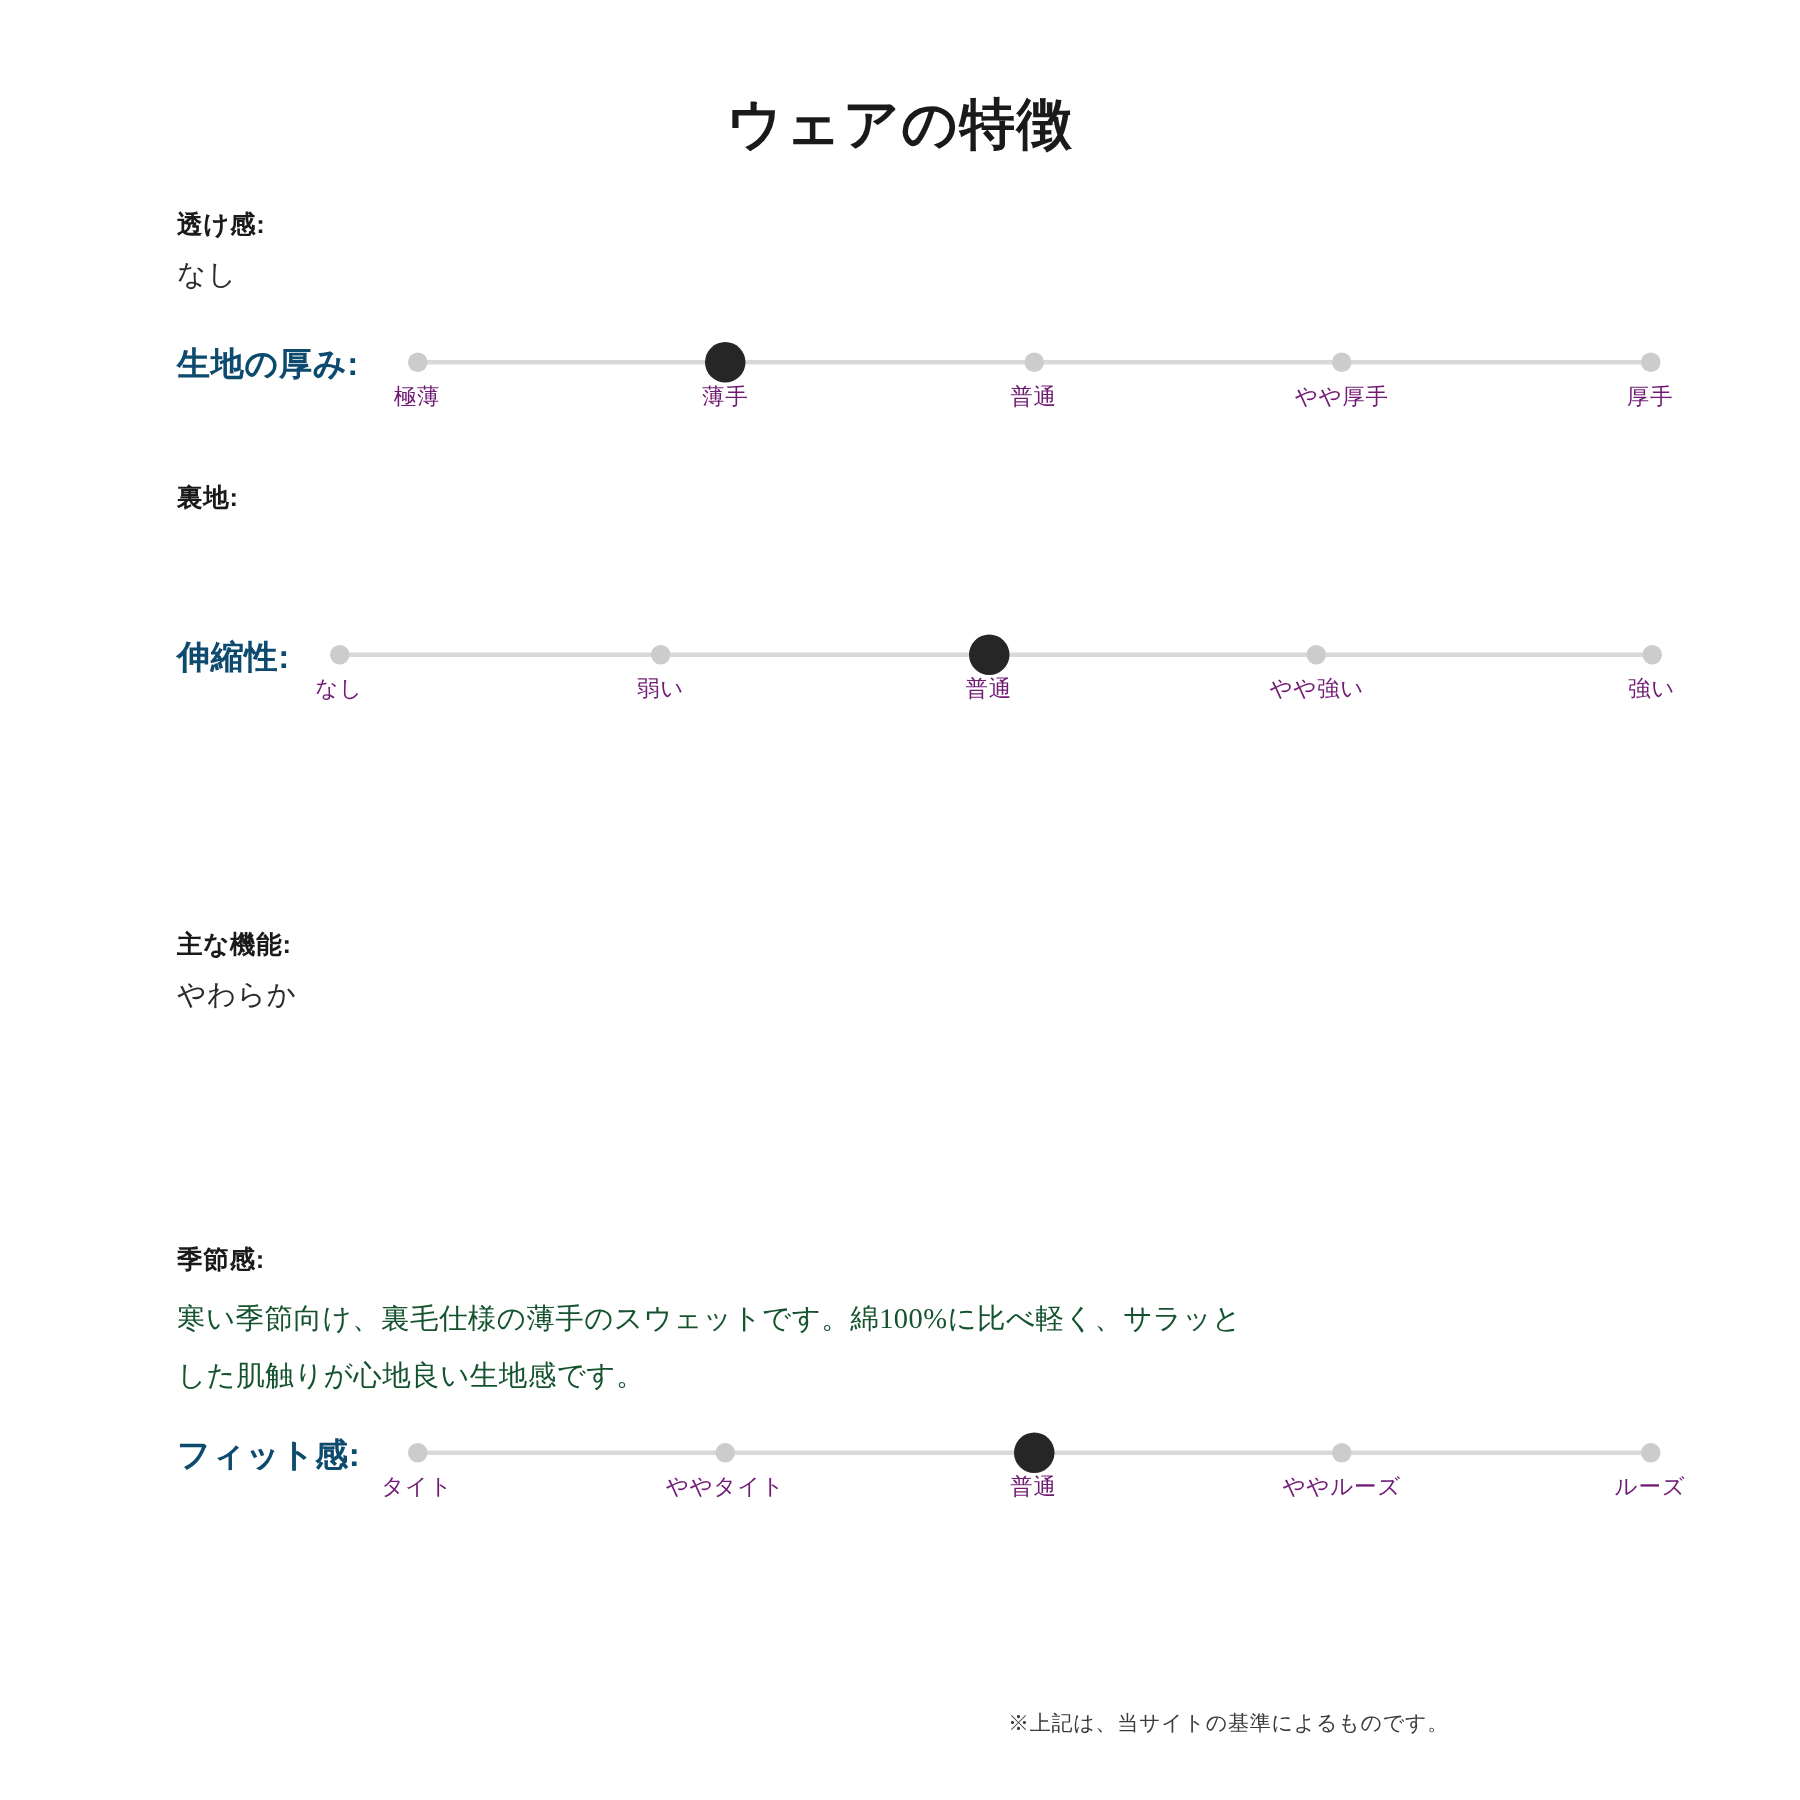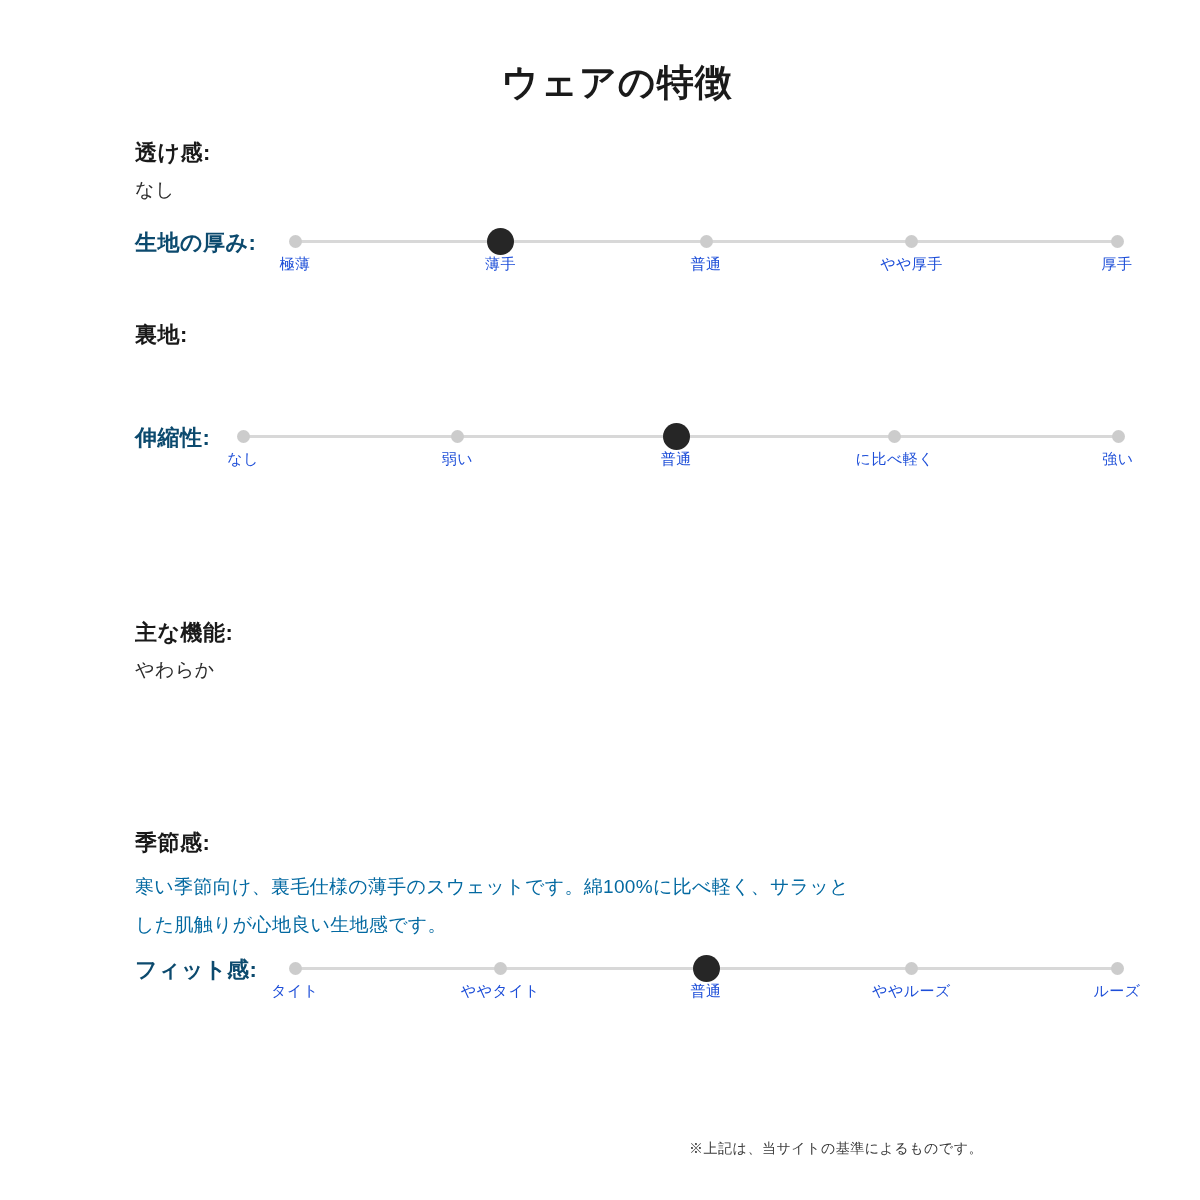--- a/index.html
+++ b/index.html
@@ -12,58 +12,58 @@
     background: #ffffff;
     font-family: "Liberation Sans", sans-serif;
     color: #222222;
     position: relative;
     overflow: hidden;
   }
   .page {
     position: relative;
     width: 1084px;
     height: 1200px;
-    margin-left: 17px;
   }
   .title {
     position: absolute;
     top: 58px;
     left: 0;
     width: 1200px;
     text-align: center;
     font-size: 37px;
     font-weight: bold;
     letter-spacing: 1px;
     color: #1a1a1a;
   }
 
   .block {
     position: absolute;
     left: 118px;
     width: 990px;
   }
   .label {
-    font-size: 22px;
+    font-size: 17px;
     font-weight: bold;
     color: #1a1a1a;
     letter-spacing: 0.5px;
   }
   .value {
     font-size: 19px;
     font-weight: normal;
     color: #2b2b2b;
     margin-top: 9px;
     letter-spacing: 0.5px;
   }
   .season-text {
     font-size: 19px;
-    color: #0369a1;
+    color: #14532d;
     margin-top: 10px;
     line-height: 2.0;
     letter-spacing: 0.3px;
+    font-family: Liberation Serif, serif;
   }
 
   
   .scale-row {
     position: absolute;
     left: 118px;
     width: 990px;
     height: 62px;
   }
   .scale-label {
@@ -113,21 +113,21 @@
     margin-left: -13.5px;
     margin-top: -13.5px;
     background: #262626;
   }
   .tick-label {
     position: absolute;
     top: 27px;
     left: 50%;
     transform: translateX(-50%);
     font-size: 15px;
-    color: #1d4ed8;
+    color: #701a75;
     white-space: nowrap;
     letter-spacing: 0.5px;
   }
 
   .footnote {
     position: absolute;
     right: 118px;
     bottom: 42px;
     font-size: 14px;
     color: #3a3a3a;
@@ -188,21 +188,21 @@
       <div class="tick" style="left:24.5%;">
         <div class="dot"></div>
         <div class="tick-label">弱い</div>
       </div>
       <div class="tick" style="left:49.5%;">
         <div class="dot active"></div>
         <div class="tick-label">普通</div>
       </div>
       <div class="tick" style="left:74.5%;">
         <div class="dot"></div>
-        <div class="tick-label">に比べ軽く</div>
+        <div class="tick-label">やや強い</div>
       </div>
       <div class="tick" style="left:100%;">
         <div class="dot"></div>
         <div class="tick-label">強い</div>
       </div>
     </div>
   </div>
 
 
   <div class="block" style="top:618px;">

